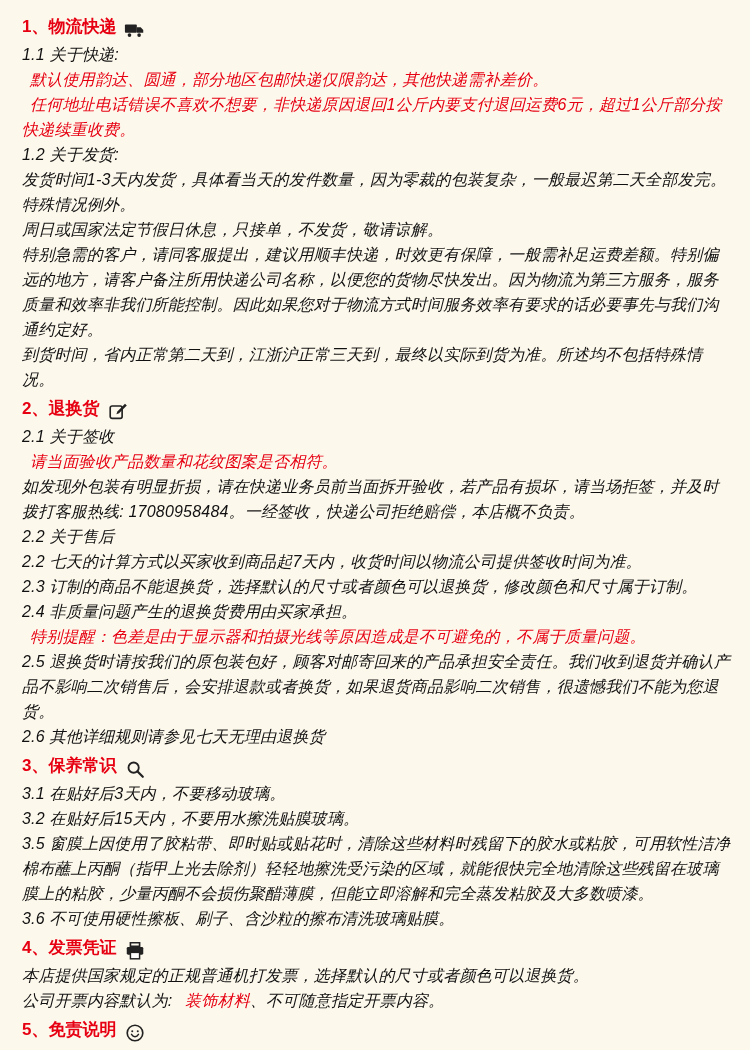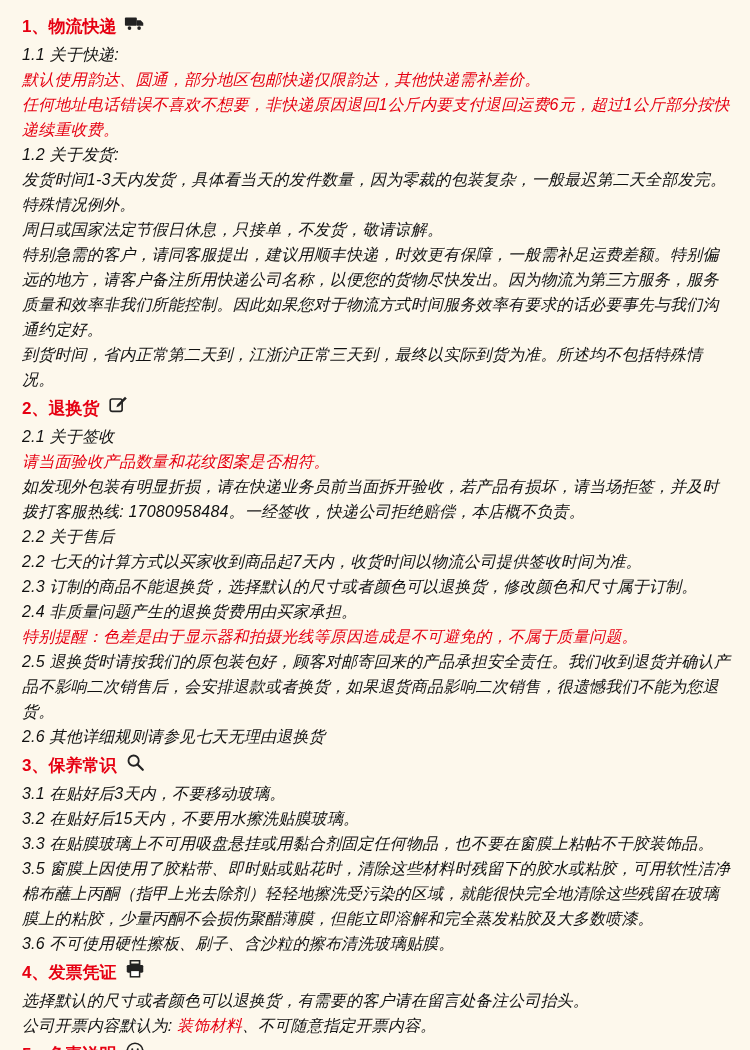--- a/index.html
+++ b/index.html
@@ -11,42 +11,42 @@
     background: var(--bg, #fdf8ec);
     color: var(--body, #111111);
     font-family: "Liberation Sans", "DejaVu Sans", sans-serif;
   }
   .content {
     padding: 10px 16px 16px 22px;
   }
   .section { margin: 0; }
   .sec-title {
     display: flex;
-    align-items: flex-start;
+    align-items: flex-end;
     gap: 8px;
     color: var(--red, #e60012);
     font-size: 17px;
     font-weight: bold;
     line-height: 29px;
     margin: 2px 0 1px 0;
   }
   .sec-icon {
     display: inline-flex;
     align-items: center;
   }
   .sec-icon svg { width: 22px; height: 22px; display: block; }
   .line {
     font-size: 16px;
     line-height: 25px;
     color: var(--body, #111111);
     letter-spacing: 0.2px;
     word-break: break-all;
     font-style: italic;
   }
-  .line .red { color: var(--red, #e60012); }
+  .line .red { color: var(--red, #e60012); margin-left: 8px; }
 </style>
 </head>
 <body>
 
 <div class="content" id="content">
     <section class="section">
     <h2 class="sec-title">
       <span class="sec-title-text">1、物流快递</span>
       <span class="sec-icon">
           <svg viewBox="0 0 24 24">
@@ -97,38 +97,37 @@
       <span class="sec-icon">
           <svg viewBox="0 0 24 24">
             <circle cx="10.5" cy="10.5" r="5.6" fill="none" stroke="#222222" stroke-width="2"></circle>
             <path d="M14.8 14.8L20.5 20.5" stroke="#222222" stroke-width="2.4" stroke-linecap="round"></path>
           </svg>
         </span>
     </h2>
     <div class="sec-body">
         <p class="line"><span>3.1 在贴好后3天内，不要移动玻璃。</span></p>
         <p class="line"><span>3.2 在贴好后15天内，不要用水擦洗贴膜玻璃。</span></p>
-        <p class="line"><span>3.3 在贴膜玻璃上不可用吸盘悬挂或用黏合剂固定任何物品，也不要在窗膜上粘帖不干胶装饰品。</span></p>
         <p class="line"><span>3.5 窗膜上因使用了胶粘带、即时贴或贴花时，清除这些材料时残留下的胶水或粘胶，可用软性洁净棉布蘸上丙酮（指甲上光去除剂）轻轻地擦洗受污染的区域，就能很快完全地清除这些残留在玻璃膜上的粘胶，少量丙酮不会损伤聚醋薄膜，但能立即溶解和完全蒸发粘胶及大多数喷漆。</span></p>
         <p class="line"><span>3.6 不可使用硬性擦板、刷子、含沙粒的擦布清洗玻璃贴膜。</span></p>
       </div>
   </section>
     <section class="section">
     <h2 class="sec-title">
       <span class="sec-title-text">4、发票凭证</span>
       <span class="sec-icon">
           <svg viewBox="0 0 24 24">
             <path d="M7 3h10v4H7z" fill="none" stroke="#222222" stroke-width="1.8"></path>
             <rect x="3" y="7.5" width="18" height="8.5" rx="1.5" fill="#222222"></rect>
             <rect x="7" y="13.5" width="10" height="7" fill="#ffffff" stroke="#222222" stroke-width="1.6"></rect>
           </svg>
         </span>
     </h2>
     <div class="sec-body">
-        <p class="line"><span>选择默认的尺寸或者颜色可以退换货，有需要的客户请在留言处备注公司抬头。</span></p>
+        <p class="line"><span>本店提供国家规定的正规普通机打发票，选择默认的尺寸或者颜色可以退换货。</span></p>
         <p class="line"><span>公司开票内容默认为: </span><span class="red">装饰材料</span><span>、不可随意指定开票内容。</span></p>
       </div>
   </section>
     <section class="section">
     <h2 class="sec-title">
       <span class="sec-title-text">5、免责说明</span>
       <span class="sec-icon">
           <svg viewBox="0 0 24 24">
             <circle cx="12" cy="12" r="8.5" fill="none" stroke="#222222" stroke-width="1.8"></circle>
             <circle cx="9" cy="10" r="1.1" fill="#222222"></circle>

